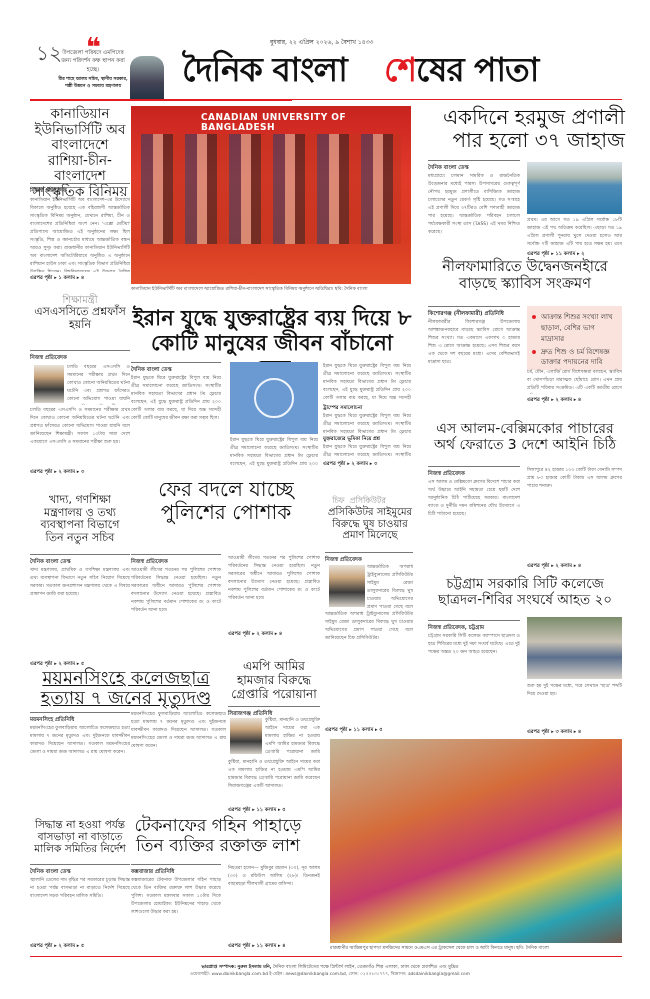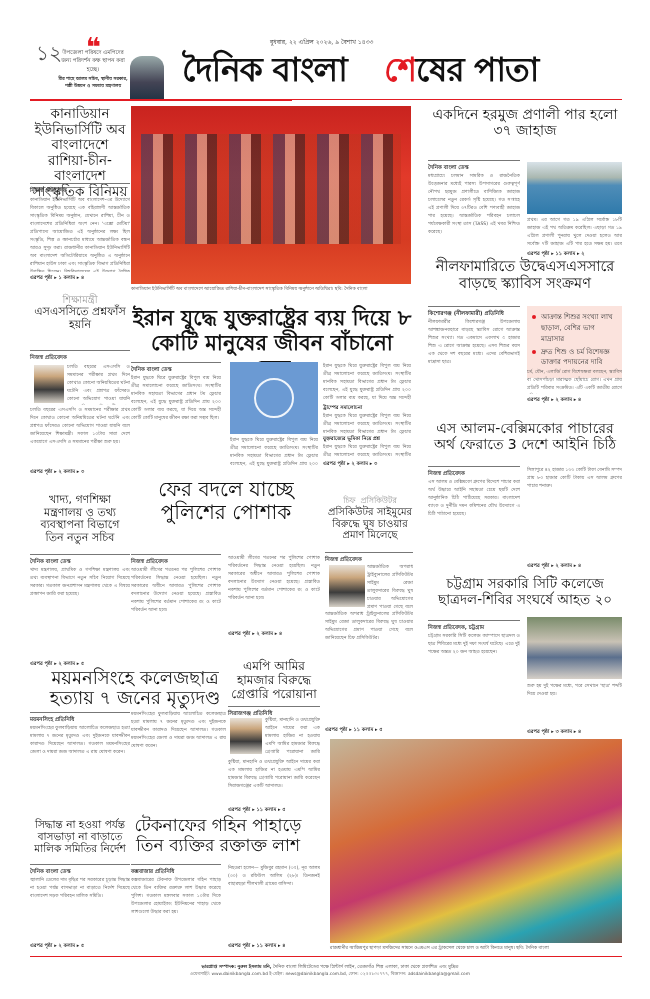--- a/index.html
+++ b/index.html
@@ -28,21 +28,21 @@
   .kicker { font-size: 10px; color: #999; text-align: center; font-family: Liberation Mono, monospace; }
 
   
   .ph-cub { background: linear-gradient(180deg, #c9231f 0%, #e23a2a 40%, #d63b22 75%, #e44e2b 100%); }
   .ph-ship { background: linear-gradient(180deg, #d8e2e8 0%, #a9b7b0 30%, #4f8db8 45%, #2f7aab 100%); }
   .ph-un { background: #6b9ad3; }
   .ph-crowd { background: linear-gradient(160deg, #c4b69a 0%, #d56c3a 35%, #c43a6b 55%, #e2c040 70%, #2aa2b2 85%, #6a5a50 100%); }
   .ph-clash { background: linear-gradient(180deg, #7a8c6b 0%, #c9c2b5 40%, #5b6f8d 65%, #d6d0c8 100%); }
   .ph-person { background: linear-gradient(180deg, #e8e2da 0%, #caa67d 30%, #3c3c3c 65%, #d8d2c8 100%); }
 
-  .pullbox { background: #fbe3dd; padding: 6px 6px 8px 14px; }
+  .pullbox { background: #fbe3dd; padding: 6px 6px 0 14px; }
   .pullbox li { list-style: none; position: relative; font-size: 7px; line-height: 1.55; color: #333; margin-bottom: 2px; }
   .pullbox li::before { content: ""; position: absolute; left: -9px; top: 3px; width: 4px; height: 4px; border-radius: 50%; background: #e31b23; }
 
   #footer-rule { left: 30px; top: 956px; width: 592px; height: 1px; background: #e31b23; }
   #footer-line1 { left: 70px; top: 963px; width: 520px; font-size: 4.6px; color: #444; text-align: center; }
   #footer-line1 b { color: #111; }
   #footer-line2 { left: 70px; top: 971px; width: 520px; font-size: 4.3px; color: #555; text-align: center; }
 </style>
 </head>
 <body>
@@ -57,32 +57,33 @@
 <div class="abs" id="mast-brand"><span class="red">শে</span><span>ষের পাতা</span></div>
 <div class="abs" id="mast-rule"></div>
 <div class="abs" id="mast-rule2"></div>
 
 <div class="abs head" style="left:30px;top:106px;width:100px;font-size:13.5px;">কানাডিয়ান ইউনিভার্সিটি অব বাংলাদেশে রাশিয়া-চীন-বাংলাদেশ সাংস্কৃতিক বিনিময়</div>
 <div class="abs byline" style="left:30px;top:183px;width:100px;">নিজস্ব প্রতিবেদক</div>
 <div class="abs body-text" style="left:30px;top:196px;width:100px;height:76px;overflow:hidden;">কানাডিয়ান ইউনিভার্সিটি অব বাংলাদেশ-এর উদ্যোগে বিকালে অনুষ্ঠিত হয়েছে এক বহিরাঙ্গণী আন্তর্জাতিক সাংস্কৃতিক বিনিময় অনুষ্ঠান, যেখানে রাশিয়া, চীন ও বাংলাদেশের প্রতিনিধিরা অংশ নেন। 'এক্সো মেটিয়া' প্রতিপাদ্যে আয়োজিত এই অনুষ্ঠানের লক্ষ্য ছিল সংস্কৃতি, শিল্প ও জ্ঞানচর্চার মাধ্যমে আন্তর্জাতিক বন্ধন আরও সুদৃঢ় করা। রাজধানীর কানাডিয়ান ইউনিভার্সিটি অব বাংলাদেশ অডিটোরিয়ামে অনুষ্ঠিত এ অনুষ্ঠানে রাশিয়ান হাউস ঢাকা এবং সাংস্কৃতিক বিভাগ প্রতিনিধিরা উপস্থিত ছিলেন। বিশ্ববিদ্যালয়ের এই উদ্যোগ বৈশ্বিক সহযোগিতা ও সাংস্কৃতিক সচেতনতা বৃদ্ধিতে বড় ভূমিকা অর্জিতবে তুলে ধরে।</div>
 <div class="abs cont" style="left:30px;top:274px;">এরপর পৃষ্ঠা ▸ ১ কলাম ▸ ৪</div>
 
 <div class="abs ph-cub" style="left:131px;top:106px;width:280px;height:178px;overflow:hidden;">
+  <div style="position:absolute;left:70px;top:6px;font-size:9px;font-weight:bold;color:#fff;letter-spacing:0.5px;">CANADIAN UNIVERSITY OF BANGLADESH</div>
   <div style="position:absolute;left:10px;top:28px;width:260px;height:110px;background:repeating-linear-gradient(90deg,#2a3f66 0 12px,#d9c9b3 12px 22px,#222 22px 32px,#c1341f 32px 44px);opacity:0.55;"></div>
 </div>
 <div class="abs caption" style="left:131px;top:286px;width:278px;">কানাডিয়ান ইউনিভার্সিটি অব বাংলাদেশে আয়োজিত রাশিয়া-চীন-বাংলাদেশ সাংস্কৃতিক বিনিময় অনুষ্ঠানে অতিথিরা। ছবি: দৈনিক বাংলা</div>
 
-<div class="abs head" style="left:425px;top:106px;width:200px;font-size:14px;">একদিনে হরমুজ প্রণালী পার হলো ৩৭ জাহাজ</div>
+<div class="abs head" style="left:425px;top:106px;width:200px;font-size:20px;text-align:right;">একদিনে হরমুজ প্রণালী পার হলো ৩৭ জাহাজ</div>
 <div class="abs byline" style="left:428px;top:160px;width:92px;">দৈনিক বাংলা ডেস্ক</div>
 <div class="abs body-text" style="left:428px;top:172px;width:92px;height:82px;overflow:hidden;">মধ্যপ্রাচ্যে চলমান সামরিক ও রাজনৈতিক উত্তেজনার মধ্যেই পারস্য উপসাগরের গুরুত্বপূর্ণ নৌপথ হরমুজ প্রণালীতে বাণিজ্যিক জাহাজ চলাচলের নতুন রেকর্ড সৃষ্টি হয়েছে। গত সপ্তাহে এই প্রণালী দিয়ে ৩৭টিরও বেশি পণ্যবাহী জাহাজ পার হয়েছে। আন্তর্জাতিক পরিবহন চলাচল পর্যবেক্ষকারী সংস্থা তাস (TASS) এই খবর নিশ্চিত করেছে।</div>
 <div class="abs ph-ship" style="left:527px;top:162px;width:95px;height:52px;"></div>
 <div class="abs body-text" style="left:527px;top:216px;width:95px;height:32px;overflow:hidden;">প্রথম। এর আগে গত ১৯ এপ্রিল সর্বোচ্চ ১৮টি জাহাজ এই পথ অতিক্রম করেছিল। এছাড়া গত ১৯ এপ্রিল প্রণালী পুনরায় খুলে দেওয়া হলেও আর সর্বোচ্চ ৭টি জাহাজ এটি পার হতে সক্ষম হয়। তবে এই নৌপথের নিয়ন্ত্রণ</div>
 <div class="abs cont" style="left:527px;top:250px;">এরপর পৃষ্ঠা ▸ ১১ কলাম ▸ ২</div>
 
-<div class="abs head" style="left:425px;top:258px;width:200px;font-size:14.5px;">নীলফামারিতে উদ্বেএসএসসারে বাড়ছে স্ক্যাবিস সংক্রমণ</div>
+<div class="abs head" style="left:425px;top:258px;width:200px;font-size:14.5px;">নীলফামারিতে উদ্বেনজনইারে বাড়ছে স্ক্যাবিস সংক্রমণ</div>
 <div class="abs byline" style="left:428px;top:306px;width:92px;">কিশোরগঞ্জ (নীলফামারী) প্রতিনিধি</div>
 <div class="abs body-text" style="left:428px;top:318px;width:92px;height:90px;overflow:hidden;">নীলফামারীর কিশোরগঞ্জ উপজেলায় আশঙ্কাজনকহারে বাড়ছে স্ক্যাবিস রোগে আক্রান্ত শিশুর সংখ্যা। গত একমাসে একলাখ ৫ হাজার শিশু এ রোগে আক্রান্ত হয়েছে। এসব শিশুর বয়স এক থেকে দশ বছরের মধ্যে। এদের বেশিরভাগই মাদ্রাসা ছাত্র।</div>
 <ul class="abs pullbox" style="left:527px;top:306px;width:95px;">
   <li>আক্রান্ত শিশুর সংখ্যা লাখ ছাড়াল, বেশির ভাগ মাদ্রাসার</li>
   <li>দ্রুত শিশু ও চর্ম বিশেষজ্ঞ ডাক্তার পদায়নের দাবি</li>
 </ul>
 <div class="abs body-text" style="left:527px;top:368px;width:95px;height:26px;overflow:hidden;">চর্ম, যৌন, এলার্জি রোগ বিশেষজ্ঞরা বলছেন, স্ক্যাবিস বা খোসপাঁচড়া মারাত্মক ছোঁয়াচে রোগ। এখন প্রায় প্রতিটি পরিবার সংক্রমিত। এটি একটি জাতীয় রোগে পরিণত হয়েছে।</div>
 <div class="abs cont" style="left:527px;top:396px;">এরপর পৃষ্ঠা ▸ ২ কলাম ▸ ৪</div>
 
 <div class="abs kicker" style="left:30px;top:292px;width:100px;">শিক্ষামন্ত্রী</div>
@@ -106,34 +107,34 @@
 <div class="abs cont" style="left:323px;top:435px;">যুক্তরাজ্যের ভূমিকা নিয়ে প্রশ্ন</div>
 <div class="abs body-text" style="left:323px;top:443px;width:88px;height:16px;overflow:hidden;">ইরান যুদ্ধকে ঘিরে যুক্তরাষ্ট্রের বিপুল ব্যয় নিয়ে তীব্র সমালোচনা করেছে জাতিসংঘ। সংস্থাটির মানবিক সহায়তা বিভাগের প্রধান টম ফ্লেচার বলেছেন, এই যুদ্ধে যুক্তরাষ্ট্র প্রতিদিন প্রায় ২০০ কোটি ডলার ব্যয় করছে, যা দিয়ে অন্ত সন্দেহী কোটি কোটি মানুষের জীবন রক্ষা করা সম্ভব ছিল।</div>
 <div class="abs cont" style="left:323px;top:460px;">এরপর পৃষ্ঠা ▸ ২ কলাম ▸ ৩</div>
 
 <div class="abs head" style="left:131px;top:478px;width:190px;font-size:20px;">ফের বদলে যাচ্ছে পুলিশের পোশাক</div>
 <div class="abs byline" style="left:131px;top:554px;width:90px;">নিজস্ব প্রতিবেদক</div>
 <div class="abs body-text" style="left:131px;top:566px;width:90px;height:56px;overflow:hidden;">আওয়ামী লীগের পতনের পর পুলিশের পোশাক পরিবর্তনের সিদ্ধান্ত নেওয়া হয়েছিল। নতুন সরকারের অধীনে আবারও পুলিশের পোশাক বদলানোর উদ্যোগ নেওয়া হয়েছে। প্রস্তাবিত নকশায় পুলিশের বর্তমান পোশাকের রং ও কাটে পরিবর্তন আনা হবে।</div>
 <div class="abs body-text" style="left:228px;top:554px;width:92px;height:74px;overflow:hidden;">আওয়ামী লীগের পতনের পর পুলিশের পোশাক পরিবর্তনের সিদ্ধান্ত নেওয়া হয়েছিল। নতুন সরকারের অধীনে আবারও পুলিশের পোশাক বদলানোর উদ্যোগ নেওয়া হয়েছে। প্রস্তাবিত নকশায় পুলিশের বর্তমান পোশাকের রং ও কাটে পরিবর্তন আনা হবে।</div>
 <div class="abs cont" style="left:228px;top:630px;">এরপর পৃষ্ঠা ▸ ২ কলাম ▸ ৪</div>
 
-<div class="abs kicker" style="left:325px;top:494px;width:90px;font-size:8px;text-align:center;">চিফ প্রসিকিউটর</div>
+<div class="abs kicker" style="left:314px;top:494px;width:90px;font-size:8px;text-align:center;">চিফ প্রসিকিউটর</div>
 <div class="abs head" style="left:325px;top:506px;width:90px;font-size:10px;">প্রসিকিউটর সাইমুমের বিরুদ্ধে ঘুষ চাওয়ার প্রমাণ মিলেছে</div>
 <div class="abs byline" style="left:325px;top:552px;width:88px;">নিজস্ব প্রতিবেদক</div>
 <div class="abs ph-person" style="left:329px;top:565px;width:36px;height:42px;"></div>
 <div class="abs body-text" style="left:367px;top:563px;width:46px;height:46px;overflow:hidden;">আন্তর্জাতিক অপরাধ ট্রাইব্যুনালের প্রসিকিউটর সাইমুম রেজা তালুকদারের বিরুদ্ধে ঘুষ চাওয়ার অভিযোগের প্রমাণ পাওয়া গেছে বলে জানিয়েছেন চিফ প্রসিকিউটর।</div>
 <div class="abs body-text" style="left:325px;top:610px;width:88px;height:114px;overflow:hidden;">আন্তর্জাতিক অপরাধ ট্রাইব্যুনালের প্রসিকিউটর সাইমুম রেজা তালুকদারের বিরুদ্ধে ঘুষ চাওয়ার অভিযোগের প্রমাণ পাওয়া গেছে বলে জানিয়েছেন চিফ প্রসিকিউটর।</div>
 <div class="abs cont" style="left:325px;top:726px;">এরপর পৃষ্ঠা ▸ ১১ কলাম ▸ ৫</div>
 
 <div class="abs head" style="left:30px;top:494px;width:100px;font-size:11px;">খাদ্য, গণশিক্ষা মন্ত্রণালয় ও তথ্য ব্যবস্থাপনা বিভাগে তিন নতুন সচিব</div>
 <div class="abs byline" style="left:30px;top:554px;width:100px;">দৈনিক বাংলা ডেস্ক</div>
 <div class="abs body-text" style="left:30px;top:566px;width:100px;height:92px;overflow:hidden;">খাদ্য মন্ত্রণালয়, প্রাথমিক ও গণশিক্ষা মন্ত্রণালয় এবং তথ্য ব্যবস্থাপনা বিভাগে নতুন সচিব নিয়োগ দিয়েছে সরকার। গতকাল জনপ্রশাসন মন্ত্রণালয় থেকে এ বিষয়ে প্রজ্ঞাপন জারি করা হয়েছে।</div>
 <div class="abs cont" style="left:30px;top:660px;">এরপর পৃষ্ঠা ▸ ২ কলাম ▸ ৫</div>
 
-<div class="abs head" style="left:37px;top:668px;width:196px;font-size:18px;line-height:1.1;">ময়মনসিংহে কলেজছাত্র হত্যায় ৭ জনের মৃত্যুদণ্ড</div>
+<div class="abs head" style="left:28px;top:668px;width:196px;font-size:18px;line-height:1.1;text-decoration:underline;">ময়মনসিংহে কলেজছাত্র হত্যায় ৭ জনের মৃত্যুদণ্ড</div>
 <div class="abs byline" style="left:30px;top:712px;width:100px;">ময়মনসিংহ প্রতিনিধি</div>
 <div class="abs body-text" style="left:30px;top:724px;width:100px;height:90px;overflow:hidden;">ময়মনসিংহের ফুলবাড়িয়ায় আলোচিত কলেজছাত্র হত্যা মামলায় ৭ জনের মৃত্যুদণ্ড এবং দুইজনকে যাবজ্জীবন কারাদণ্ড দিয়েছেন আদালত। গতকাল ময়মনসিংহের জেলা ও দায়রা জজ আদালত এ রায় ঘোষণা করেন।</div>
 <div class="abs body-text" style="left:131px;top:710px;width:95px;height:104px;overflow:hidden;">ময়মনসিংহের ফুলবাড়িয়ায় আলোচিত কলেজছাত্র হত্যা মামলায় ৭ জনের মৃত্যুদণ্ড এবং দুইজনকে যাবজ্জীবন কারাদণ্ড দিয়েছেন আদালত। গতকাল ময়মনসিংহের জেলা ও দায়রা জজ আদালত এ রায় ঘোষণা করেন।</div>
 
 <div class="abs head" style="left:228px;top:660px;width:92px;font-size:12px;text-align:center;">এমপি আমির হামজার বিরুদ্ধে গ্রেপ্তারি পরোয়ানা</div>
 <div class="abs byline" style="left:228px;top:706px;width:92px;">সিরাজগঞ্জ প্রতিনিধি</div>
 <div class="abs ph-person" style="left:230px;top:718px;width:32px;height:36px;"></div>
 <div class="abs body-text" style="left:265px;top:716px;width:55px;height:40px;overflow:hidden;">কুষ্টিয়া, মানহানি ও তথ্যপ্রযুক্তি আইনে দায়ের করা এক মামলায় হাজির না হওয়ায় এমপি আমির হামজার বিরুদ্ধে গ্রেপ্তারি পরোয়ানা জারি করেছেন সিরাজগঞ্জের একটি আদালত।</div>
 <div class="abs body-text" style="left:228px;top:758px;width:92px;height:46px;overflow:hidden;">কুষ্টিয়া, মানহানি ও তথ্যপ্রযুক্তি আইনে দায়ের করা এক মামলায় হাজির না হওয়ায় এমপি আমির হামজার বিরুদ্ধে গ্রেপ্তারি পরোয়ানা জারি করেছেন সিরাজগঞ্জের একটি আদালত।</div>
 <div class="abs cont" style="left:228px;top:806px;">এরপর পৃষ্ঠা ▸ ১১ কলাম ▸ ৫</div>

